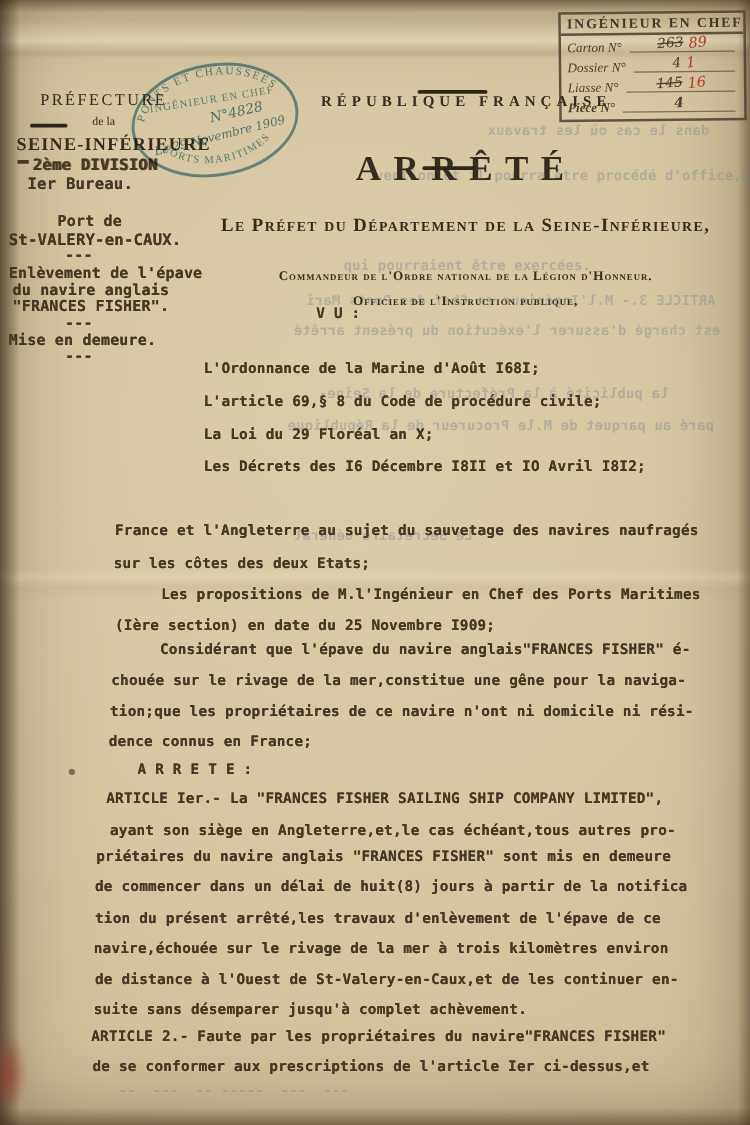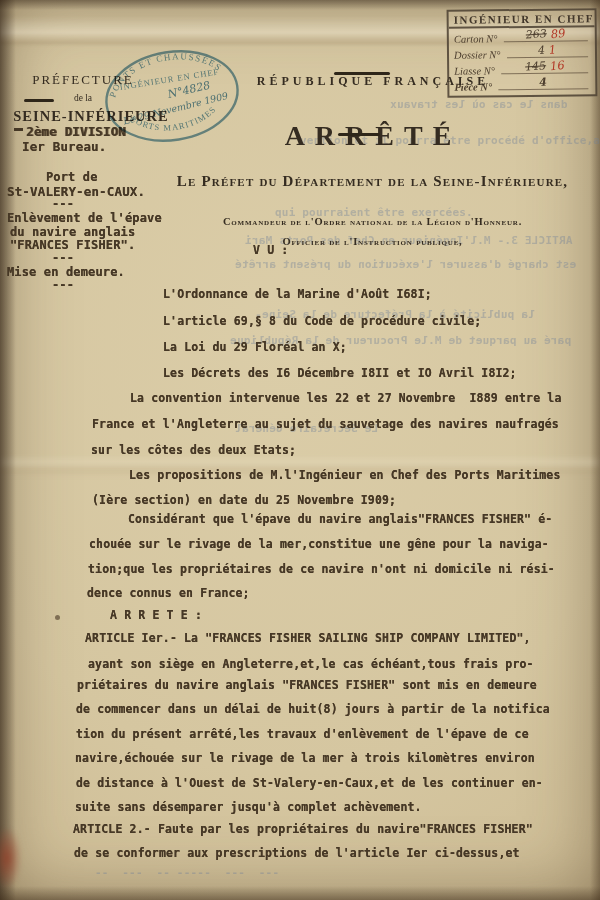--- a/index.html
+++ b/index.html
@@ -158,32 +158,31 @@
   <div class="print ctr sc" style="position:absolute;left:150px;top:138px;width:445px;font-size:15px;font-weight:600;letter-spacing:1.2px;">Le Préfet du Département de la Seine-Inférieure,</div>
   <div class="print ctr sc" style="position:absolute;left:150px;top:181px;width:445px;font-size:10.5px;font-weight:600;letter-spacing:.8px;">Commandeur de l'Ordre national de la Légion d'Honneur.</div>
   <div class="print ctr sc" style="position:absolute;left:150px;top:201px;width:445px;font-size:10.5px;font-weight:600;letter-spacing:.8px;">Officier de l'Instruction publique,</div>
 
   <div class="ov" style="inset:0;">
       <div class="tline" style="left: 253px; top: 243px;">V U :</div>
       <div class="tline" style="left: 163px; top: 287px; text-align: right;">L'Ordonnance de la Marine d'Août I68I;</div>
       <div class="tline" style="left: 163px; top: 314px;">L'article 69,§ 8 du Code de procédure civile;</div>
       <div class="tline" style="left: 163px; top: 340px;">La Loi du 29 Floréal an X;</div>
       <div class="tline" style="left: 163px; top: 366px;">Les Décrets des I6 Décembre I8II et IO Avril I8I2;</div>
-      <div class="tline" style="left: 130px; top: 391px;">La convention intervenue les 22 et 27 Novembre  I889 entre la</div>
       <div class="tline" style="left: 92px; top: 417px;">France et l'Angleterre au sujet du sauvetage des navires naufragés</div>
       <div class="tline" style="left: 91px; top: 443px;">sur les côtes des deux Etats;</div>
       <div class="tline" style="left: 129px; top: 468px;">Les propositions de M.l'Ingénieur en Chef des Ports Maritimes</div>
       <div class="tline" style="left: 92px; top: 493px;">(Ière section) en date du 25 Novembre I909;</div>
       <div class="tline" style="left: 128px; top: 512px;">Considérant que l'épave du navire anglais"FRANCES FISHER" é-</div>
       <div class="tline" style="left: 89px; top: 537px;">chouée sur le rivage de la mer,constitue une gêne pour la naviga-</div>
       <div class="tline" style="left: 88px; top: 562px;">tion;que les propriétaires de ce navire n'ont ni domicile ni rési-</div>
       <div class="tline" style="left: 87px; top: 586px;">dence connus en France;</div>
       <div class="tline" style="left: 110px; top: 608px;">A R R E T E :</div>
       <div class="tline" style="left: 85px; top: 631px;">ARTICLE Ier.- La "FRANCES FISHER SAILING SHIP COMPANY LIMITED",</div>
-      <div class="tline" style="left: 88px; top: 657px;">ayant son siège en Angleterre,et,le cas échéant,tous frais pro-</div>
+      <div class="tline" style="left: 88px; top: 657px;">ayant son siège en Angleterre,et,le cas échéant,tous autres pro-</div>
       <div class="tline" style="left: 77px; top: 678px;">priétaires du navire anglais "FRANCES FISHER" sont mis en demeure</div>
       <div class="tline" style="left: 76px; top: 702px; text-align: center;">de commencer dans un délai de huit(8) jours à partir de la notifica</div>
       <div class="tline" style="left: 76px; top: 727px;">tion du présent arrêté,les travaux d'enlèvement de l'épave de ce</div>
       <div class="tline" style="left: 76px; top: 776px;">de distance à l'Ouest de St-Valery-en-Caux,et de les continuer en-</div>
       <div class="tline" style="left: 75px; top: 751px;">navire,échouée sur le rivage de la mer à trois kilomètres environ</div>
       <div class="tline" style="left: 75px; top: 800px;">suite sans désemparer jusqu'à complet achèvement.</div>
       <div class="tline" style="left: 73px; top: 822px;">ARTICLE 2.- Faute par les propriétaires du navire"FRANCES FISHER"</div>
       <div class="tline" style="left: 74px; top: 846px;">de se conformer aux prescriptions de l'article Ier ci-dessus,et</div>
     </div>
 

